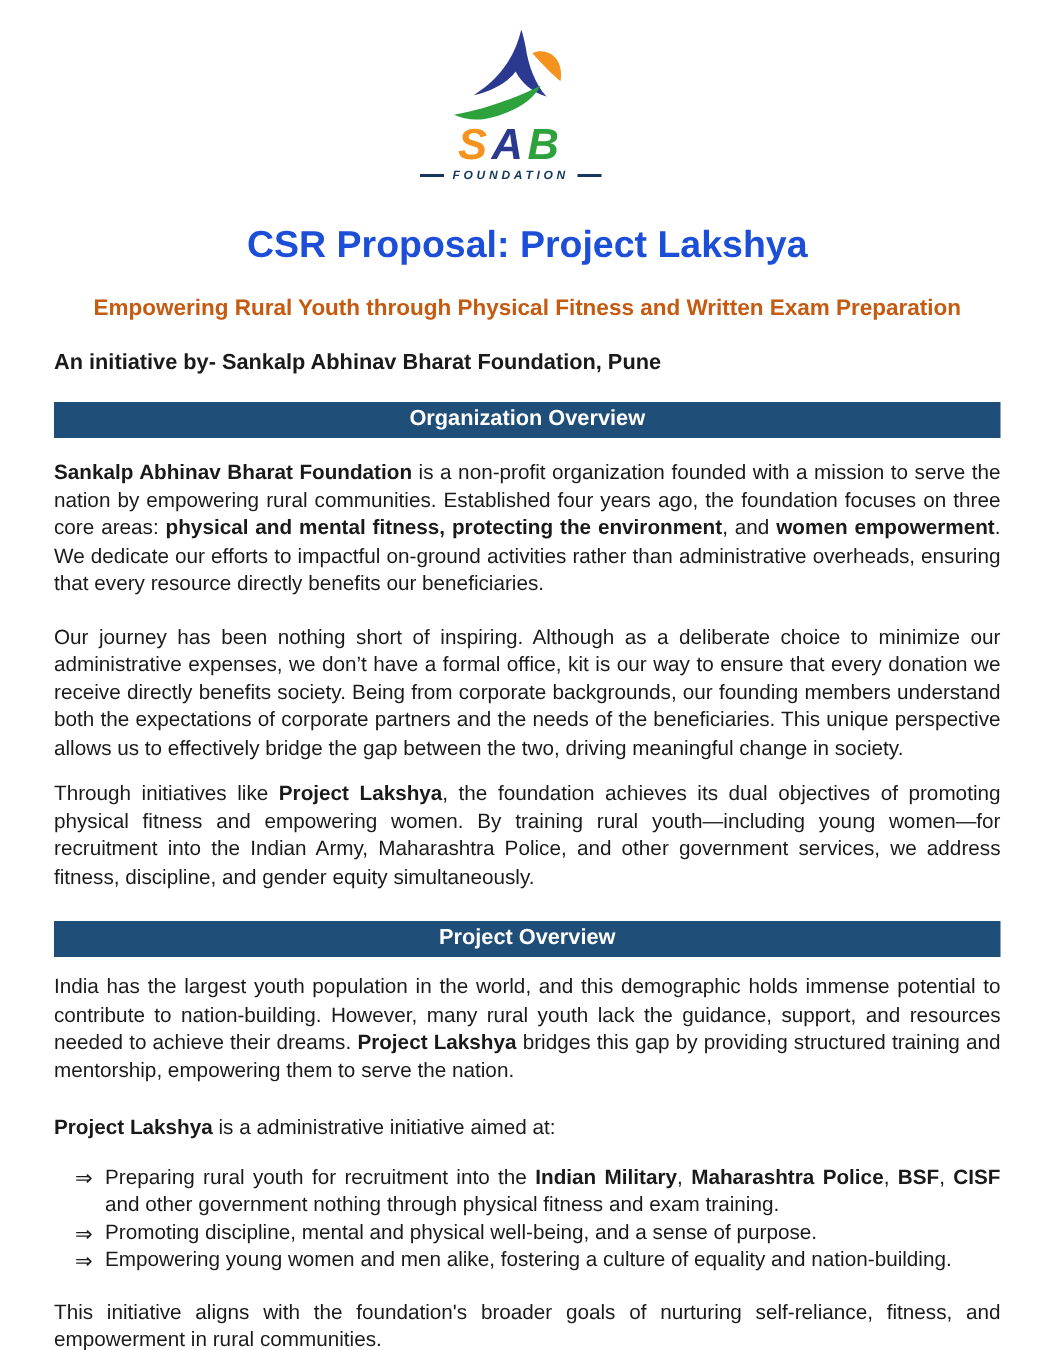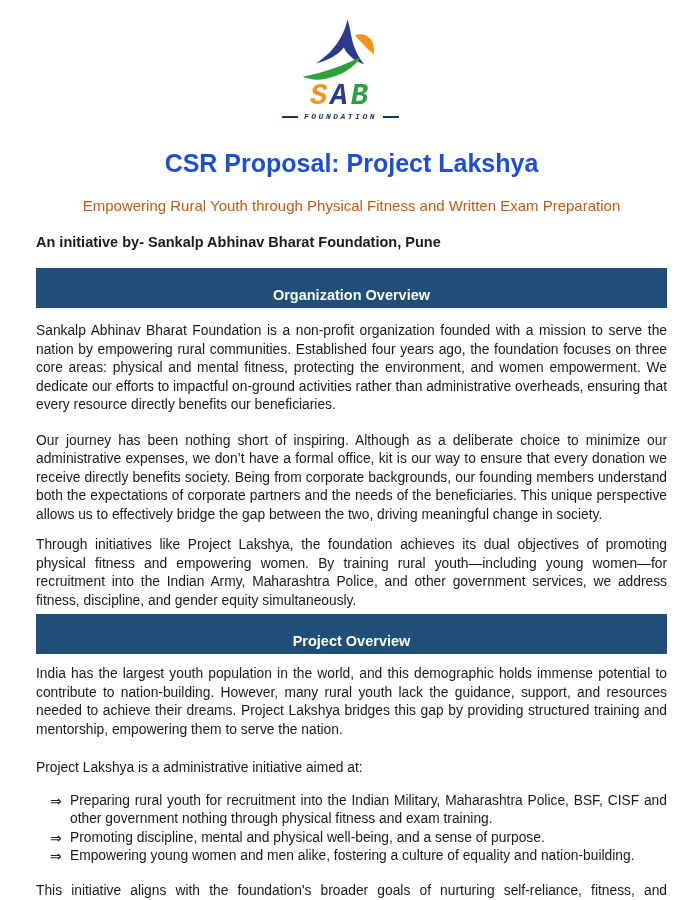--- a/index.html
+++ b/index.html
@@ -1,42 +1,42 @@
 <!DOCTYPE html>
 <html><head>
 <meta charset="utf-8">
 <style>
   html,body{margin:0;padding:0;background:#ffffff;}
   body{width:700px;height:900px;overflow:hidden;font-family:"Liberation Sans",sans-serif;color:#1a1a1a;}
   .page{box-sizing:border-box;width:700px;height:900px;padding:14px 33px 0 36px;background:#fff;}
 
   
-  .logo-block{display:flex;flex-direction:column;align-items:center;transform:translateX(-11px);font-family:Liberation Mono, monospace;}
+  .logo-block{display:flex;flex-direction:column;align-items:center;transform:translateX(-11px);}
   .logo-bird{display:block;}
   .sab-word{font-size:29px;font-weight:800;font-style:italic;letter-spacing:3px;line-height:24px;margin-top:1px;}
   .foundation-row{display:flex;align-items:center;gap:6px;margin-top:3px;}
   .foundation-text{font-size:8px;font-weight:bold;font-style:italic;letter-spacing:2.5px;line-height:10px;}
   .f-dash{width:16px;height:2px;}
 
   
   .doc-title{margin:26px 0 0;font-size:25px;line-height:30px;font-weight:bold;text-align:center;color:#1d4ed8;}
-  .doc-subtitle{margin:19px 0 12px;font-size:15px;line-height:18px;font-weight:normal;text-align:center;}
+  .doc-subtitle{margin:19px 0 12px;font-size:15px;line-height:18px;font-weight:bold;text-align:center;}
   .initiative-line{margin:19px 0 0;font-size:14.5px;line-height:17px;font-weight:bold;color:#1a1a1a;}
 
   
-  .section-bar{margin:17px 0 0;padding:19px 0 4px;text-align:center;font-size:14.5px;line-height:17px;font-weight:bold;}
+  .section-bar{margin:17px 0 0;padding:3px 0 4px;text-align:center;font-size:14.5px;line-height:17px;font-weight:bold;}
 
   
   p.body-par{margin:17px 0 0;font-size:13.8px;line-height:18.5px;text-align:justify;color:#1a1a1a;}
   p.first-after-bar{margin-top:14px;}
   p.p3{margin-top:12px;}
-  .bar-project{margin-top:4px;}
+  .bar-project{margin-top:20px;}
   p.intro{margin-top:11px;}
   p.aim{margin-top:20px;}
-  .rt-b{font-weight:normal;}
+  .rt-b{font-weight:bold;}
 
   
   ul.arrow-list{margin:14px 0 0;padding:0;list-style:none;}
   ul.arrow-list li{position:relative;padding-left:34px;font-size:13.8px;line-height:18.5px;text-align:justify;color:#1a1a1a;}
   .arrow-glyph{position:absolute;left:14px;top:0;font-size:14px;}
 
   p.closing{margin-top:16px;}
 </style>
 </head>
 <body>

